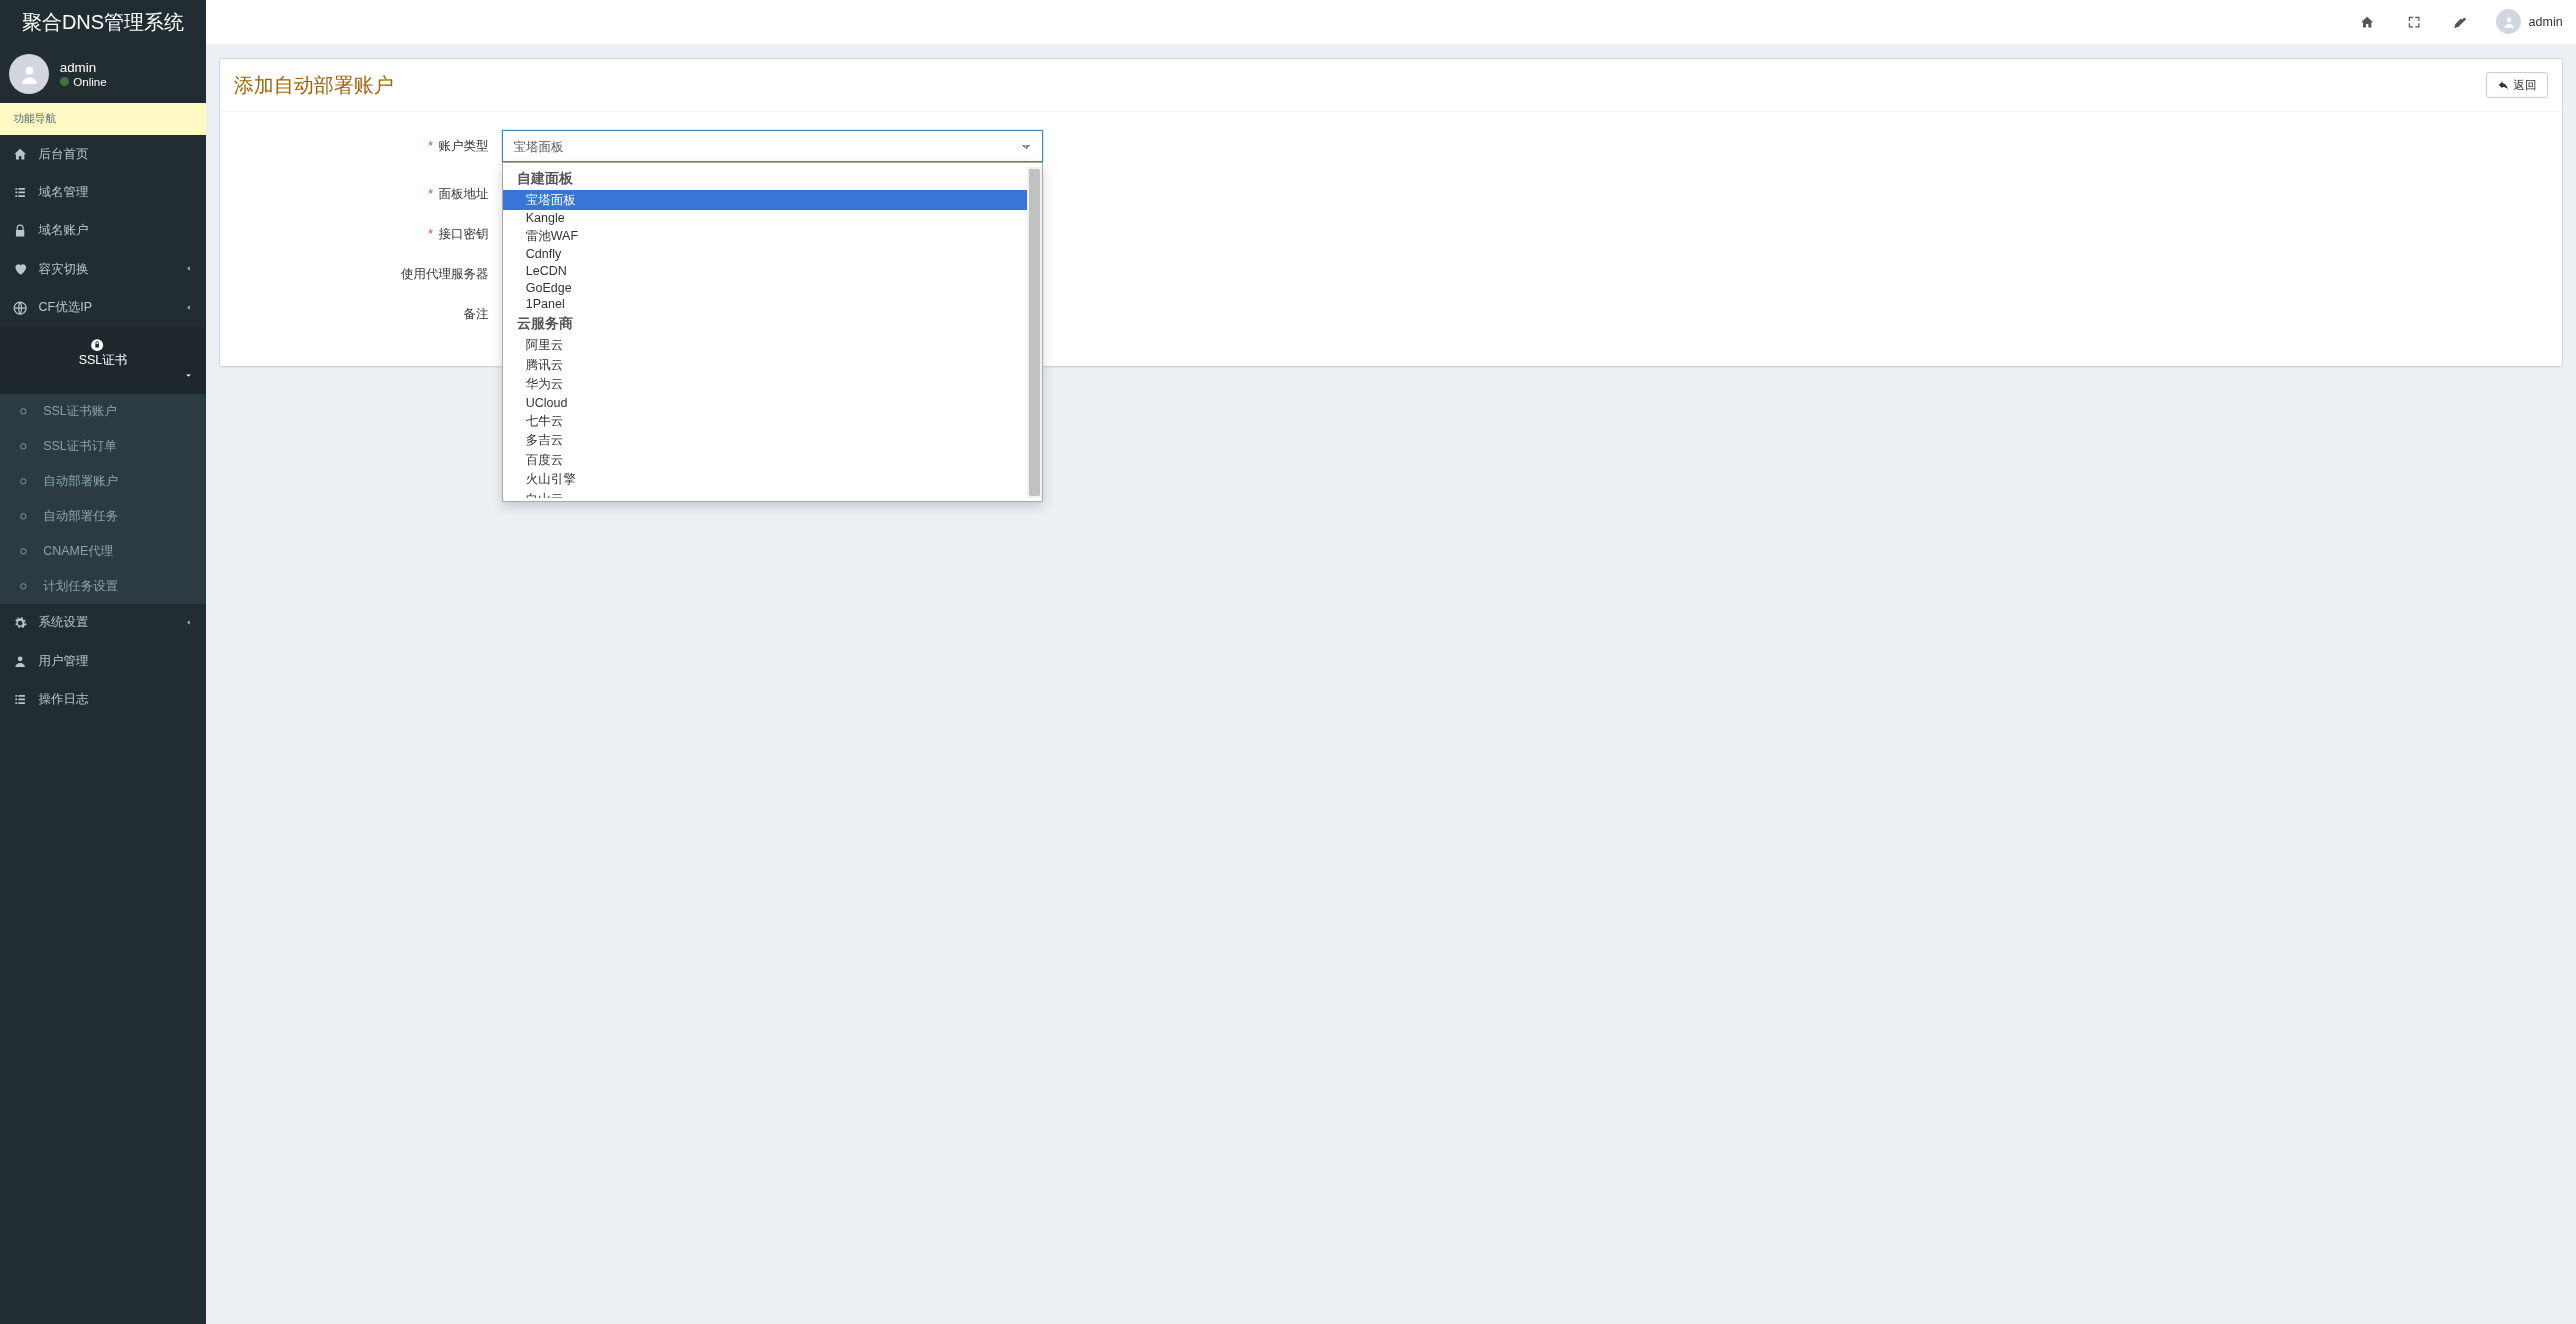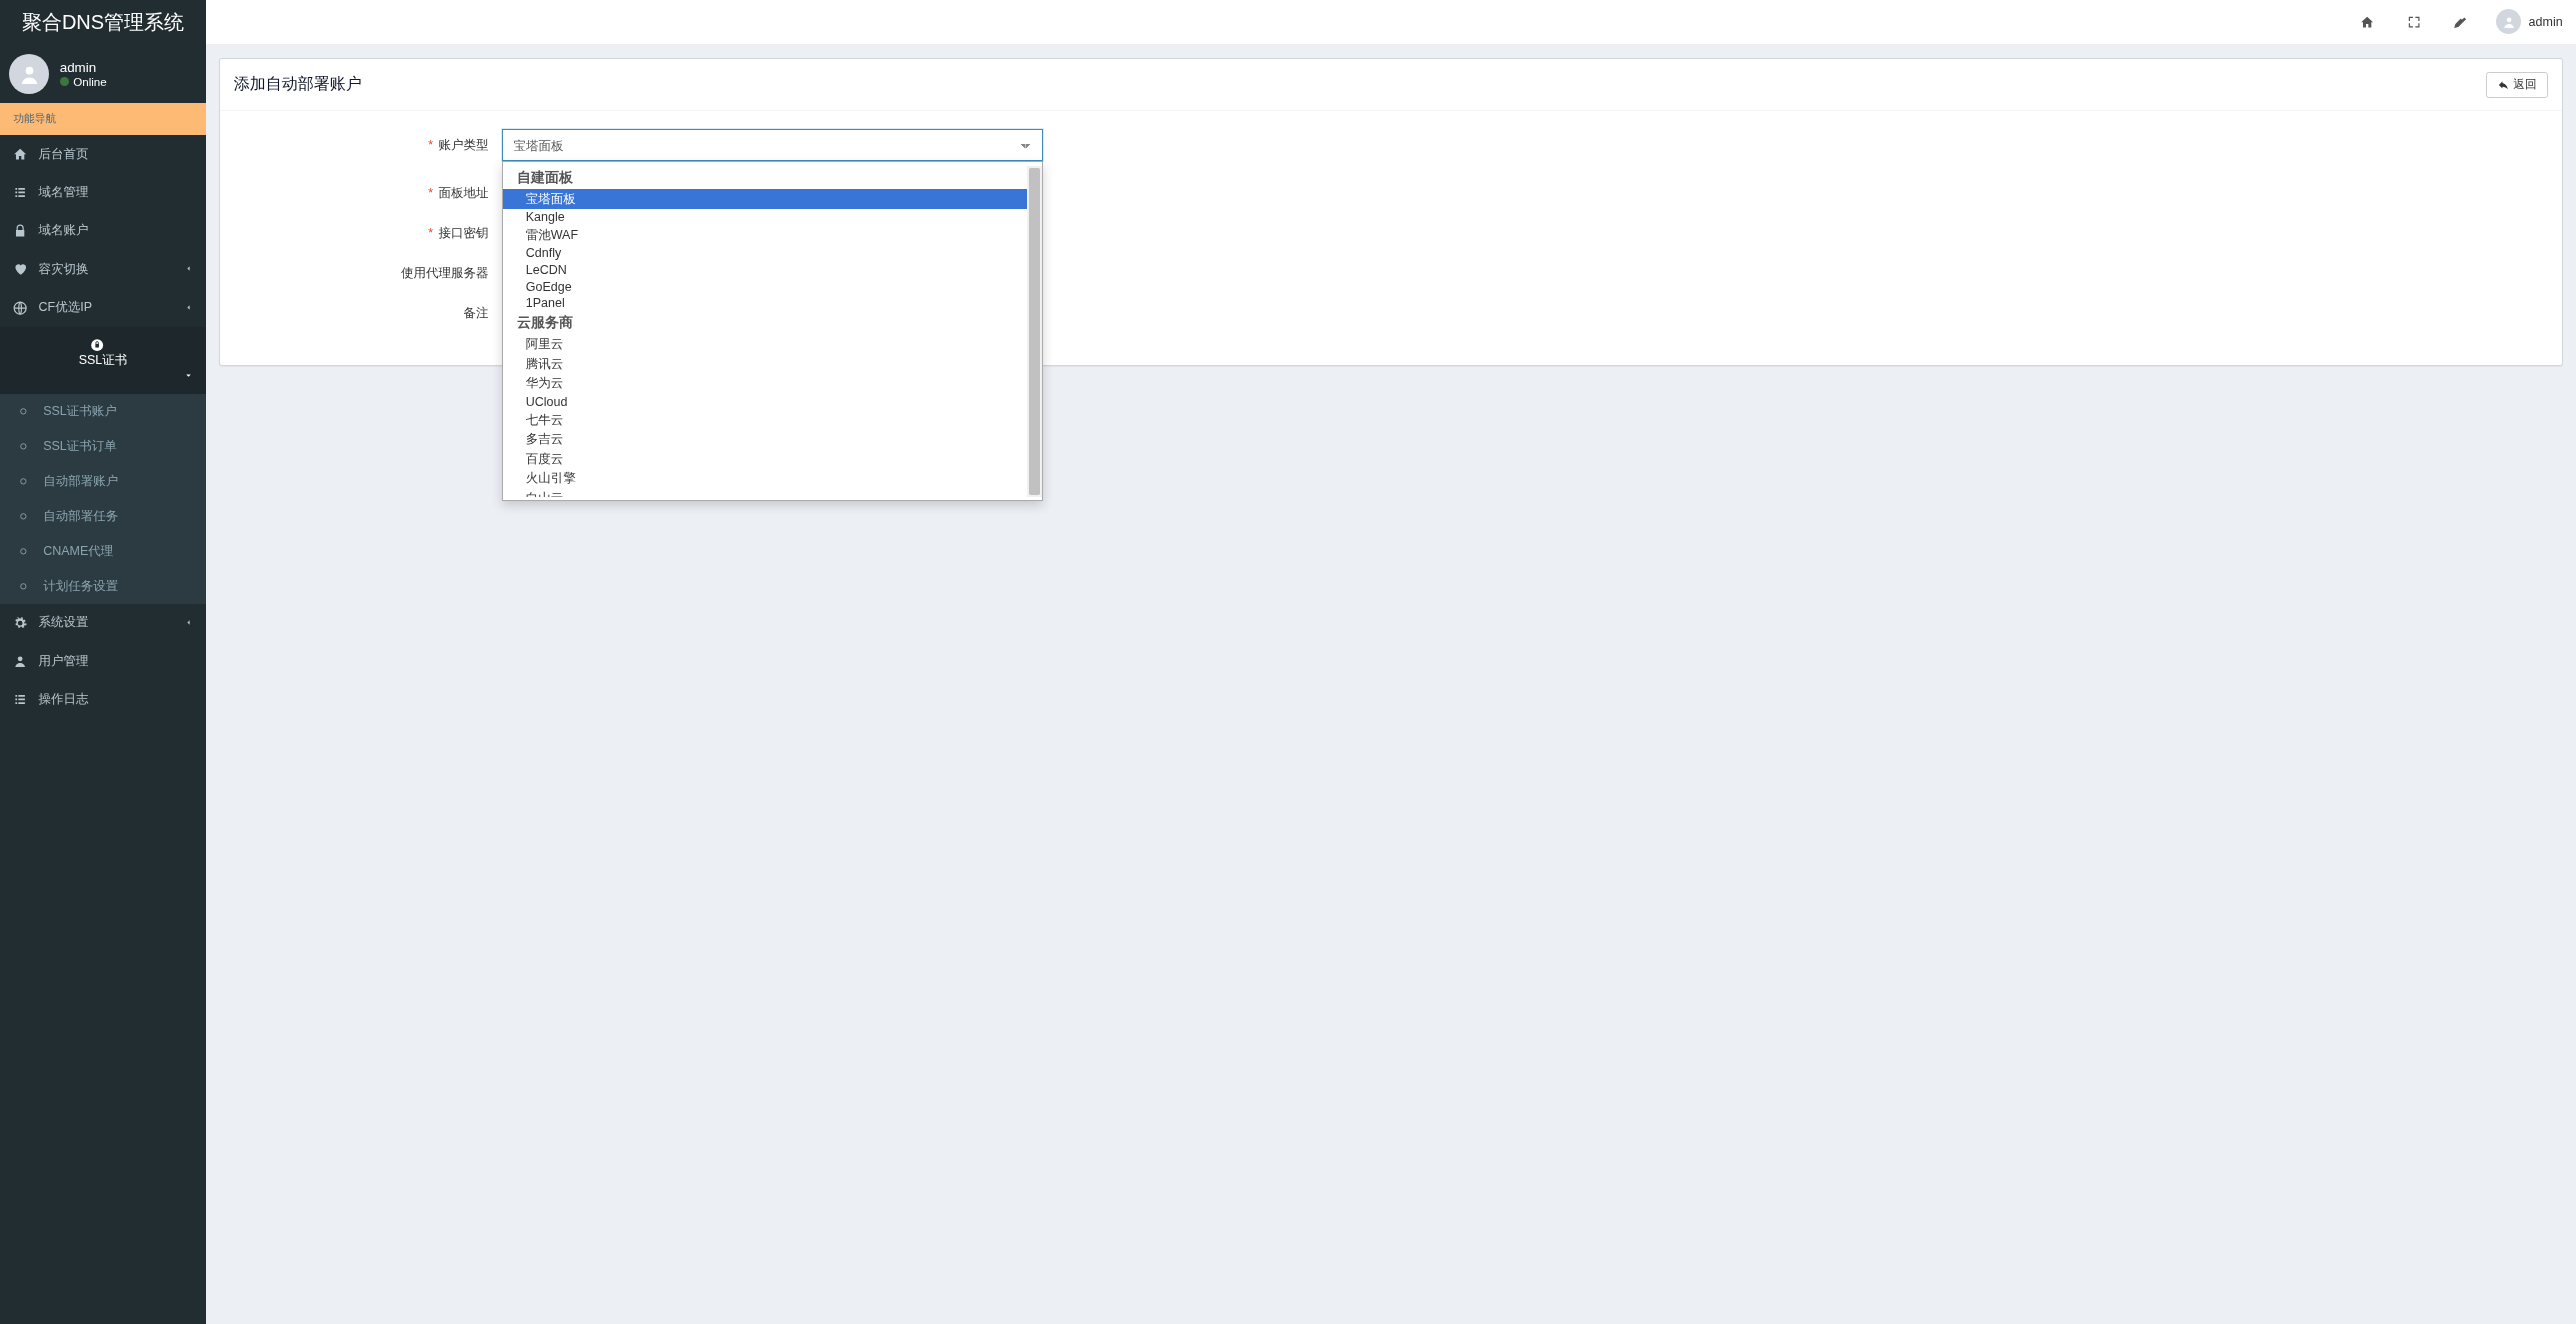--- a/index.html
+++ b/index.html
@@ -23,39 +23,39 @@
 
   
   .sidebar { width: 206px; background: #222d32; color: #b8c7ce; display: flex; flex-direction: column; overflow-y: auto; }
   .user-panel { display: flex; align-items: center; padding: 9px; gap: 10.7px; }
   .user-panel .avatar { width: 40px; height: 40px; border-radius: 50%; background: #d2d6de; display:flex; align-items:center; justify-content:center; }
   .user-panel .avatar svg { width:23px; height:23px; fill:#fff; }
   .user-panel .info .name { color:#fff; font-size:13.4px; }
   .user-panel .info .status { color:#fff; font-size:11.6px; display:flex; align-items:center; gap:4.5px; }
   .user-panel .status-dot { width:9px; height:9px; background:#3c763d; border-radius:50%; display:inline-block; }
 
-  .nav-header { padding: 9px 13.4px; font-size: 10.7px; color: #4b646f; background:#fdba74; }
+  .nav-header { padding: 9px 13.4px; font-size: 10.7px; color: #4b646f; background:#fef9c3; }
 
   .nav-item { display:flex; align-items:center; padding: 10.7px 13.4px; color:#b8c7ce; cursor:pointer; position:relative; }
   .nav-item.active { background:#1e282c; color:#fff;flex-direction:column; }
   .nav-item .nav-ico { width:18px; display:inline-flex; margin-right:7.2px; }
   .nav-item .nav-ico svg { width:14.3px; height:14.3px; fill:currentColor; }
   .nav-item .caret { margin-left:auto; }
   .nav-item .caret svg { width:9px; height:9px; fill:currentColor; }
 
   .sub-nav { background:#2c3b41; }
   .sub-item { display:flex; align-items:center; padding:9px 13.4px 9px 18px; color:#8aa4af; cursor:pointer; }
   .sub-item .sub-ico { width:18px; margin-right:7.2px; display:inline-flex; }
   .sub-item .sub-ico svg { width:10.7px; height:10.7px; fill:none; stroke:currentColor; stroke-width:2; }
 
   
   .content { flex:1; padding: 13.4px; overflow:auto; }
   .box { background:#fff; border:0.9px solid #d2d6de; border-radius:2.7px; box-shadow:0 0.9px 0.9px rgba(0,0,0,0.05); }
   .box-header { padding: 12.5px 13.4px; border-bottom:0.9px solid #f4f4f4; display:flex; align-items:center; justify-content:space-between; }
-  .box-title { font-size:16px; color:#0f172a; font-weight:400;text-align:right; }
+  .box-title { font-size:20px; color:#a16207; font-weight:400;text-align:right; }
   .btn { border:0.9px solid #ccc; background:#fff; padding:4.5px 10.7px; border-radius:2.7px; cursor:pointer; display:inline-flex; align-items:center; gap:4.5px; font-size:11.6px; color:#333; }
   .btn svg { width:10.7px; height:10.7px; fill:currentColor; }
 
   .box-body { padding: 18px 13.4px 27px; }
 
   
   .form-row { display:flex; align-items:flex-start; margin-bottom: 16px; position:relative; }
   .form-label { width: 268px; text-align:right; padding-right:13.4px; padding-top:7.2px; color:#333; font-size:12.5px; }
   .form-label .req { color:#dd4b39; margin-right:1.8px; }
   .form-control-wrap { flex:0 0 541px; max-width:541px; position:relative; }

